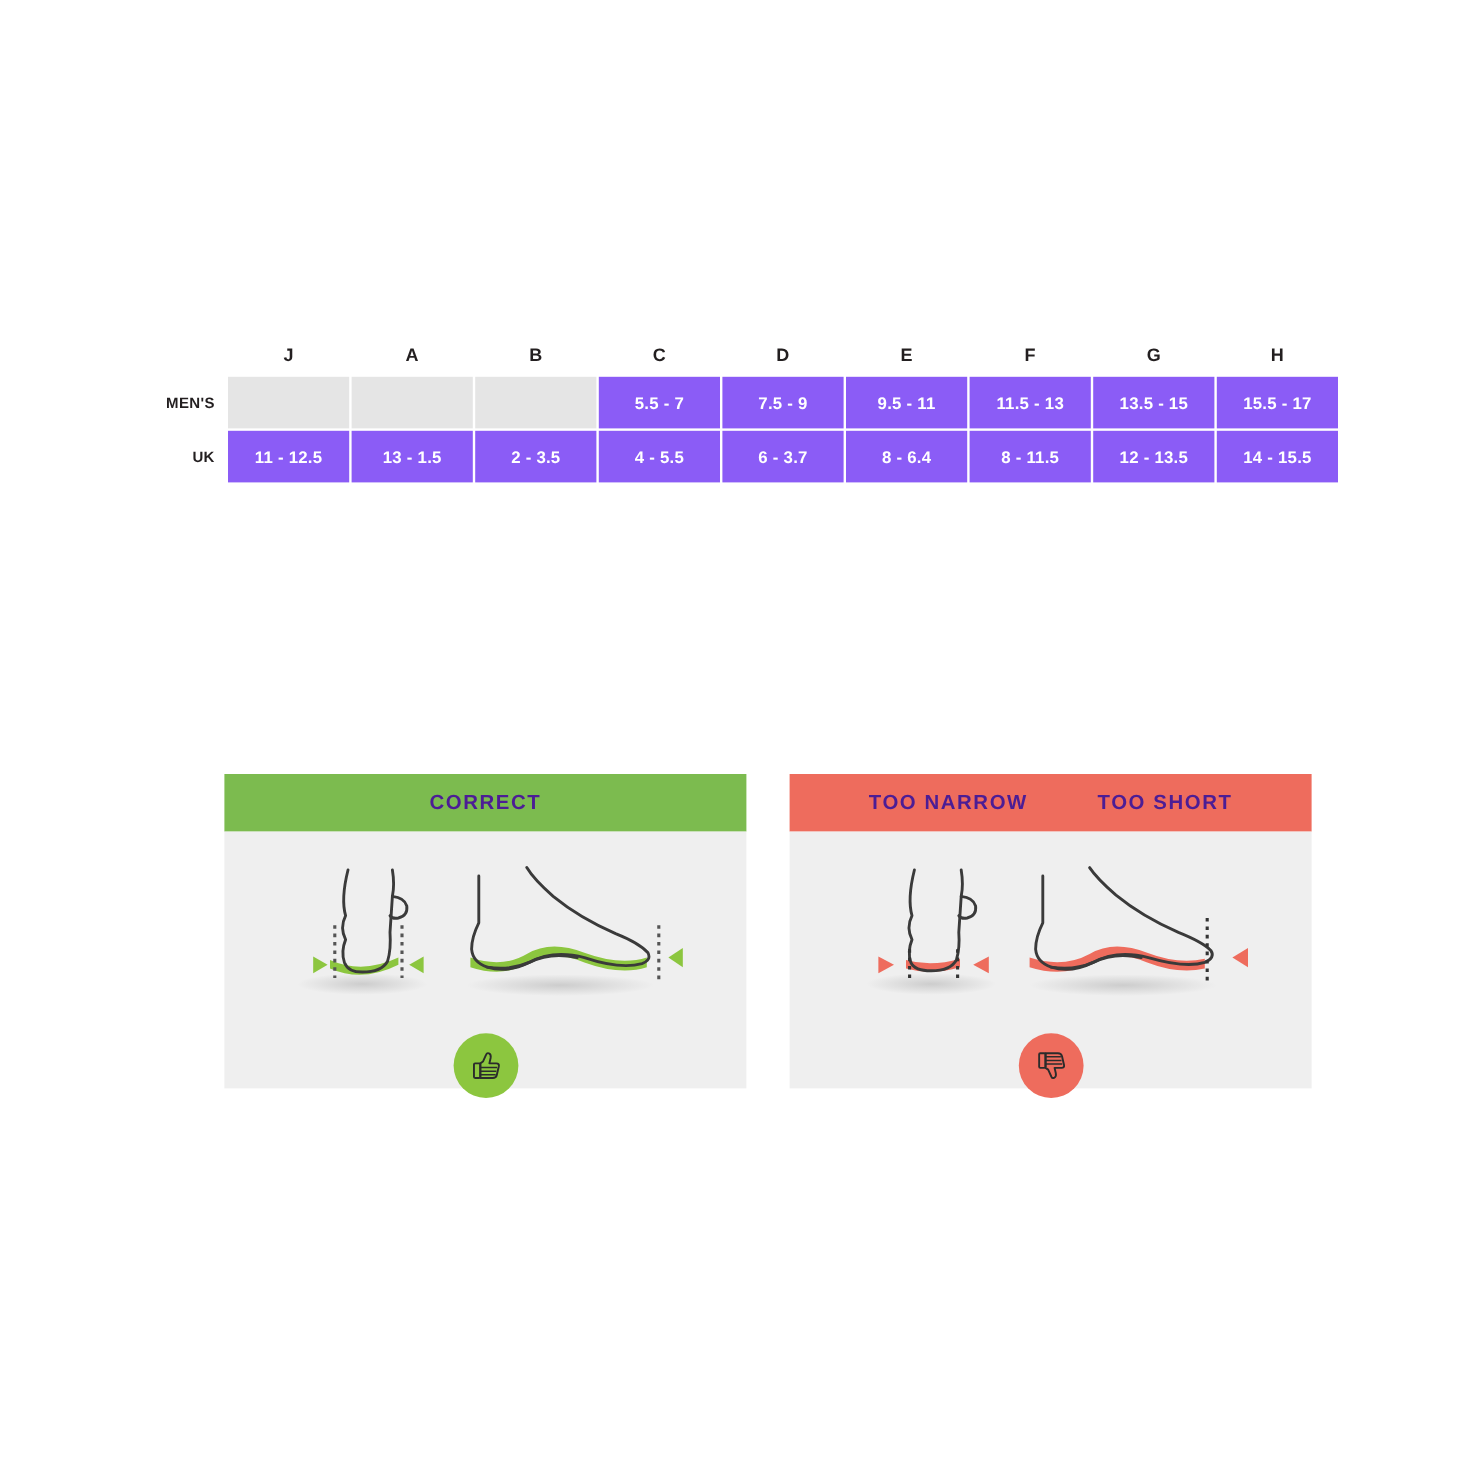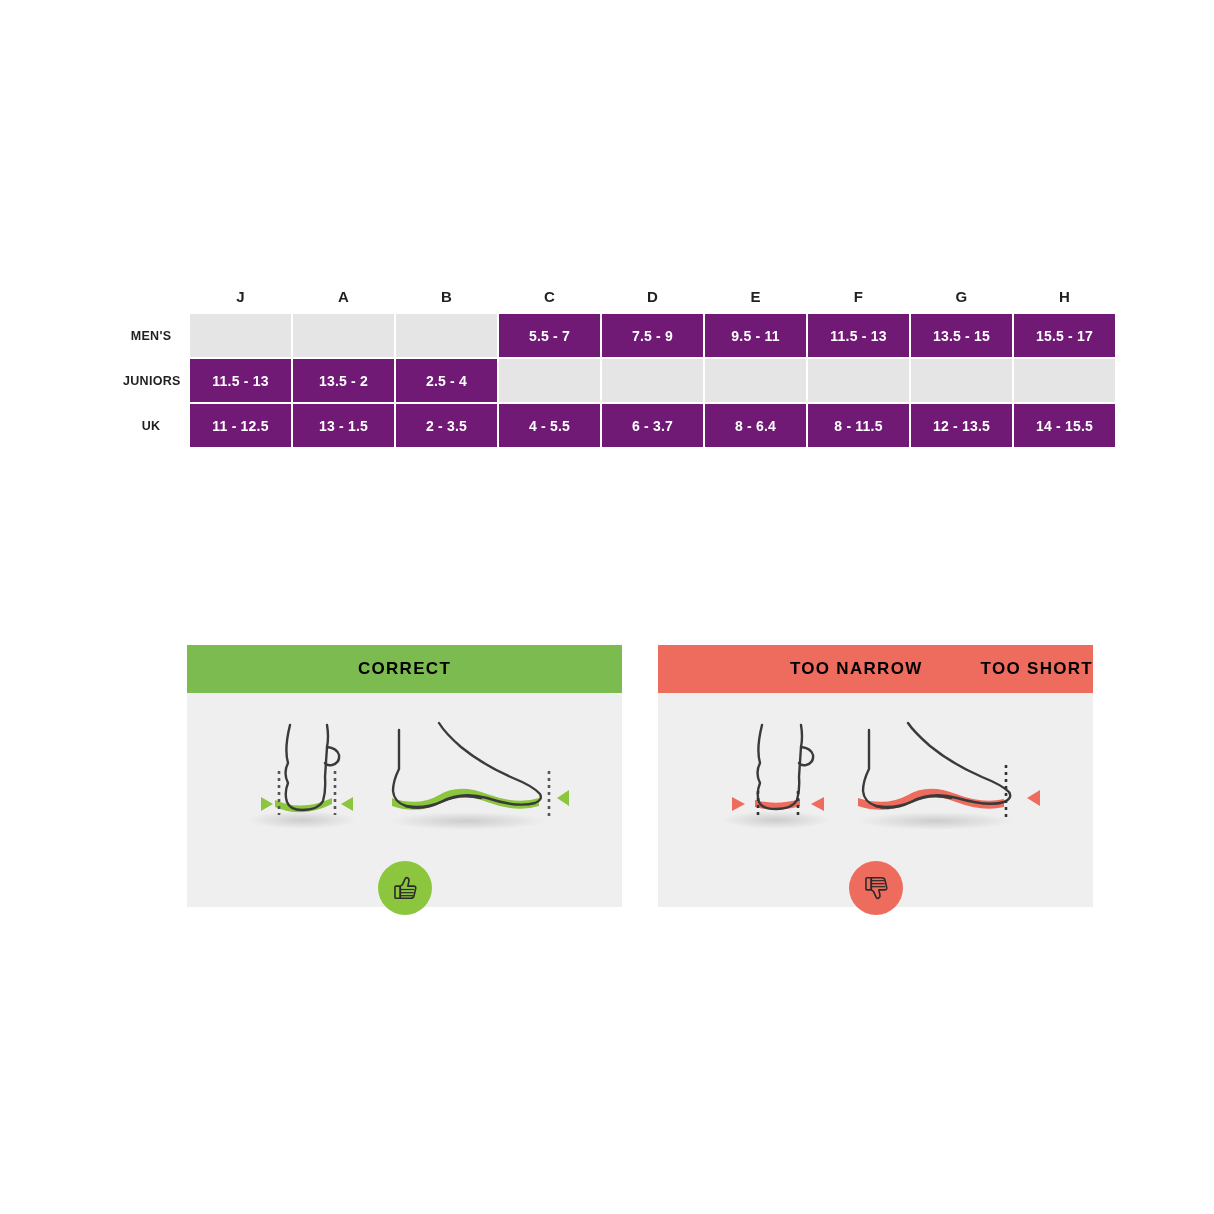--- a/index.html
+++ b/index.html
@@ -43,36 +43,36 @@
     letter-spacing: 0.2px;
   }
   .tbl th.corner {
     background: transparent;
     padding: 0;
   }
   .tbl td.rowlabel {
     font-size: 12.5px;
     font-weight: bold;
     color: #231f20;
-    text-align: center;
+    text-align: right;
     padding-right: 9px;
     background: transparent;
     white-space: nowrap;
     letter-spacing: 0.3px;
   }
   .tbl td.cell {
     height: 41px;
     text-align: center;
     vertical-align: middle;
     font-size: 14px;
     font-weight: bold;
     color: #ffffff;
     letter-spacing: 0.2px;
   }
-  .tbl td.cell.on  { background: #701a75; }
+  .tbl td.cell.on  { background: #8b5cf6; }
   .tbl td.cell.off { background: #e5e5e5; color: transparent; }
 
   
   #fit-panels {
     position: absolute;
     left: 187px;
     top: 645px;
     width: 906px;
     height: 262px;
     display: flex;
@@ -80,27 +80,27 @@
   }
   .panel {
     width: 435px;
     height: 262px;
     position: relative;
   }
   .panel-header {
     height: 48px;
     line-height: 48px;
     text-align: center;
-    color: #000000;
+    color: #4c1d95;
     font-size: 17px;
     font-weight: bold;
     letter-spacing: 1.3px;
   }
   .panel.good .panel-header { background: #7cbb4f; }
-  .panel.bad  .panel-header { background: #ee6c5d; text-align: right; }
+  .panel.bad  .panel-header { background: #ee6c5d; }
   .panel-header .h2 { display: inline-block; }
   .panel.bad .panel-header .h2:first-child { margin-right: 52px; }
 
   .panel-body {
     height: 214px;
     background: #efefef;
     position: relative;
   }
   .figure-row {
     position: absolute;
@@ -163,32 +163,20 @@
         <td class="cell off"></td>
         <td class="cell off"></td>
         <td class="cell on">5.5 - 7</td>
         <td class="cell on">7.5 - 9</td>
         <td class="cell on">9.5 - 11</td>
         <td class="cell on">11.5 - 13</td>
         <td class="cell on">13.5 - 15</td>
         <td class="cell on">15.5 - 17</td>
       </tr>
       <tr>
-        <td class="rowlabel">JUNIORS</td>
-        <td class="cell on">11.5 - 13</td>
-        <td class="cell on">13.5 - 2</td>
-        <td class="cell on">2.5 - 4</td>
-        <td class="cell off"></td>
-        <td class="cell off"></td>
-        <td class="cell off"></td>
-        <td class="cell off"></td>
-        <td class="cell off"></td>
-        <td class="cell off"></td>
-      </tr>
-      <tr>
         <td class="rowlabel">UK</td>
         <td class="cell on">11 - 12.5</td>
         <td class="cell on">13 - 1.5</td>
         <td class="cell on">2 - 3.5</td>
         <td class="cell on">4 - 5.5</td>
         <td class="cell on">6 - 3.7</td>
         <td class="cell on">8 - 6.4</td>
         <td class="cell on">8 - 11.5</td>
         <td class="cell on">12 - 13.5</td>
         <td class="cell on">14 - 15.5</td>

